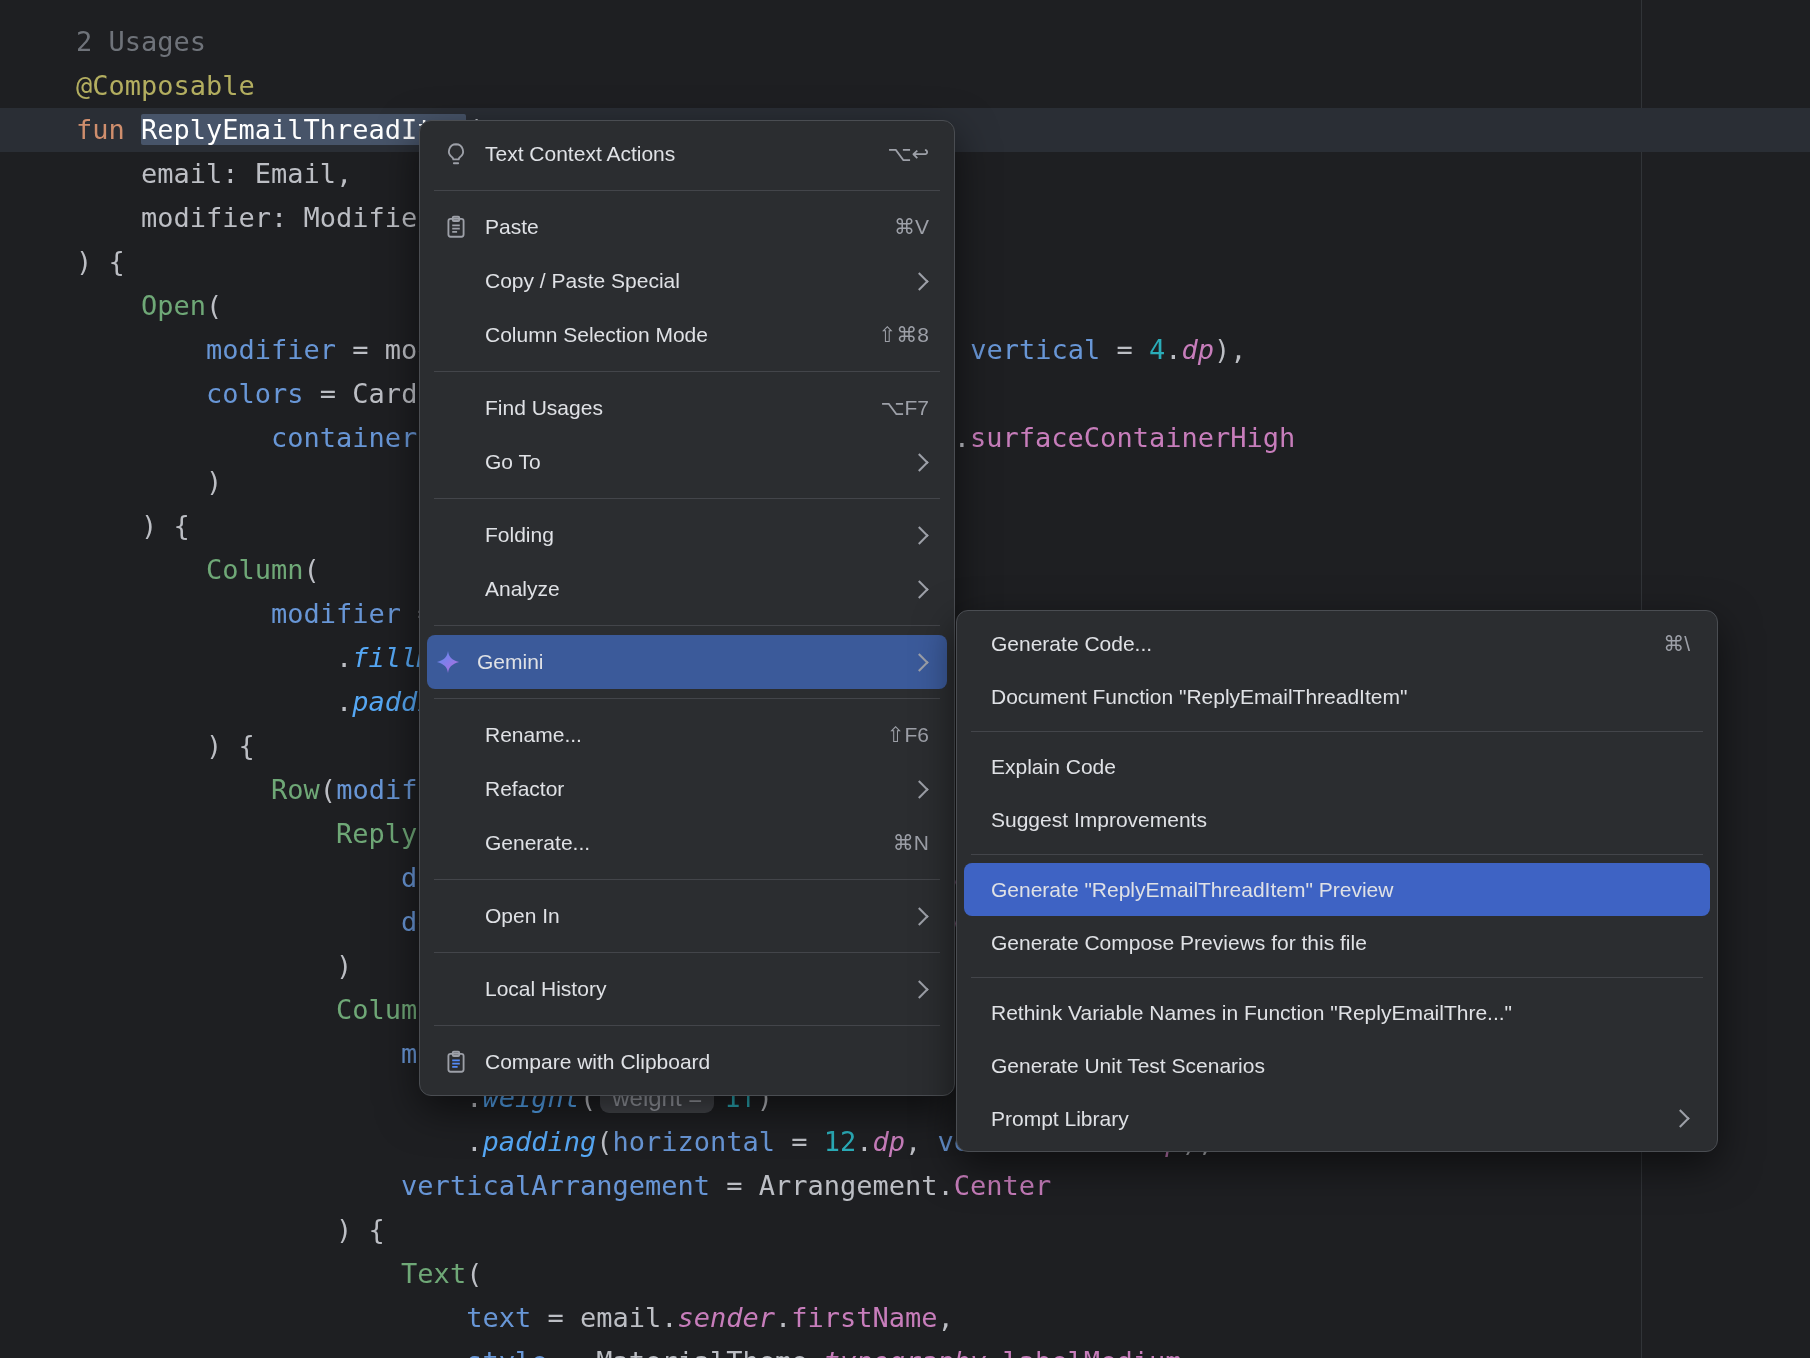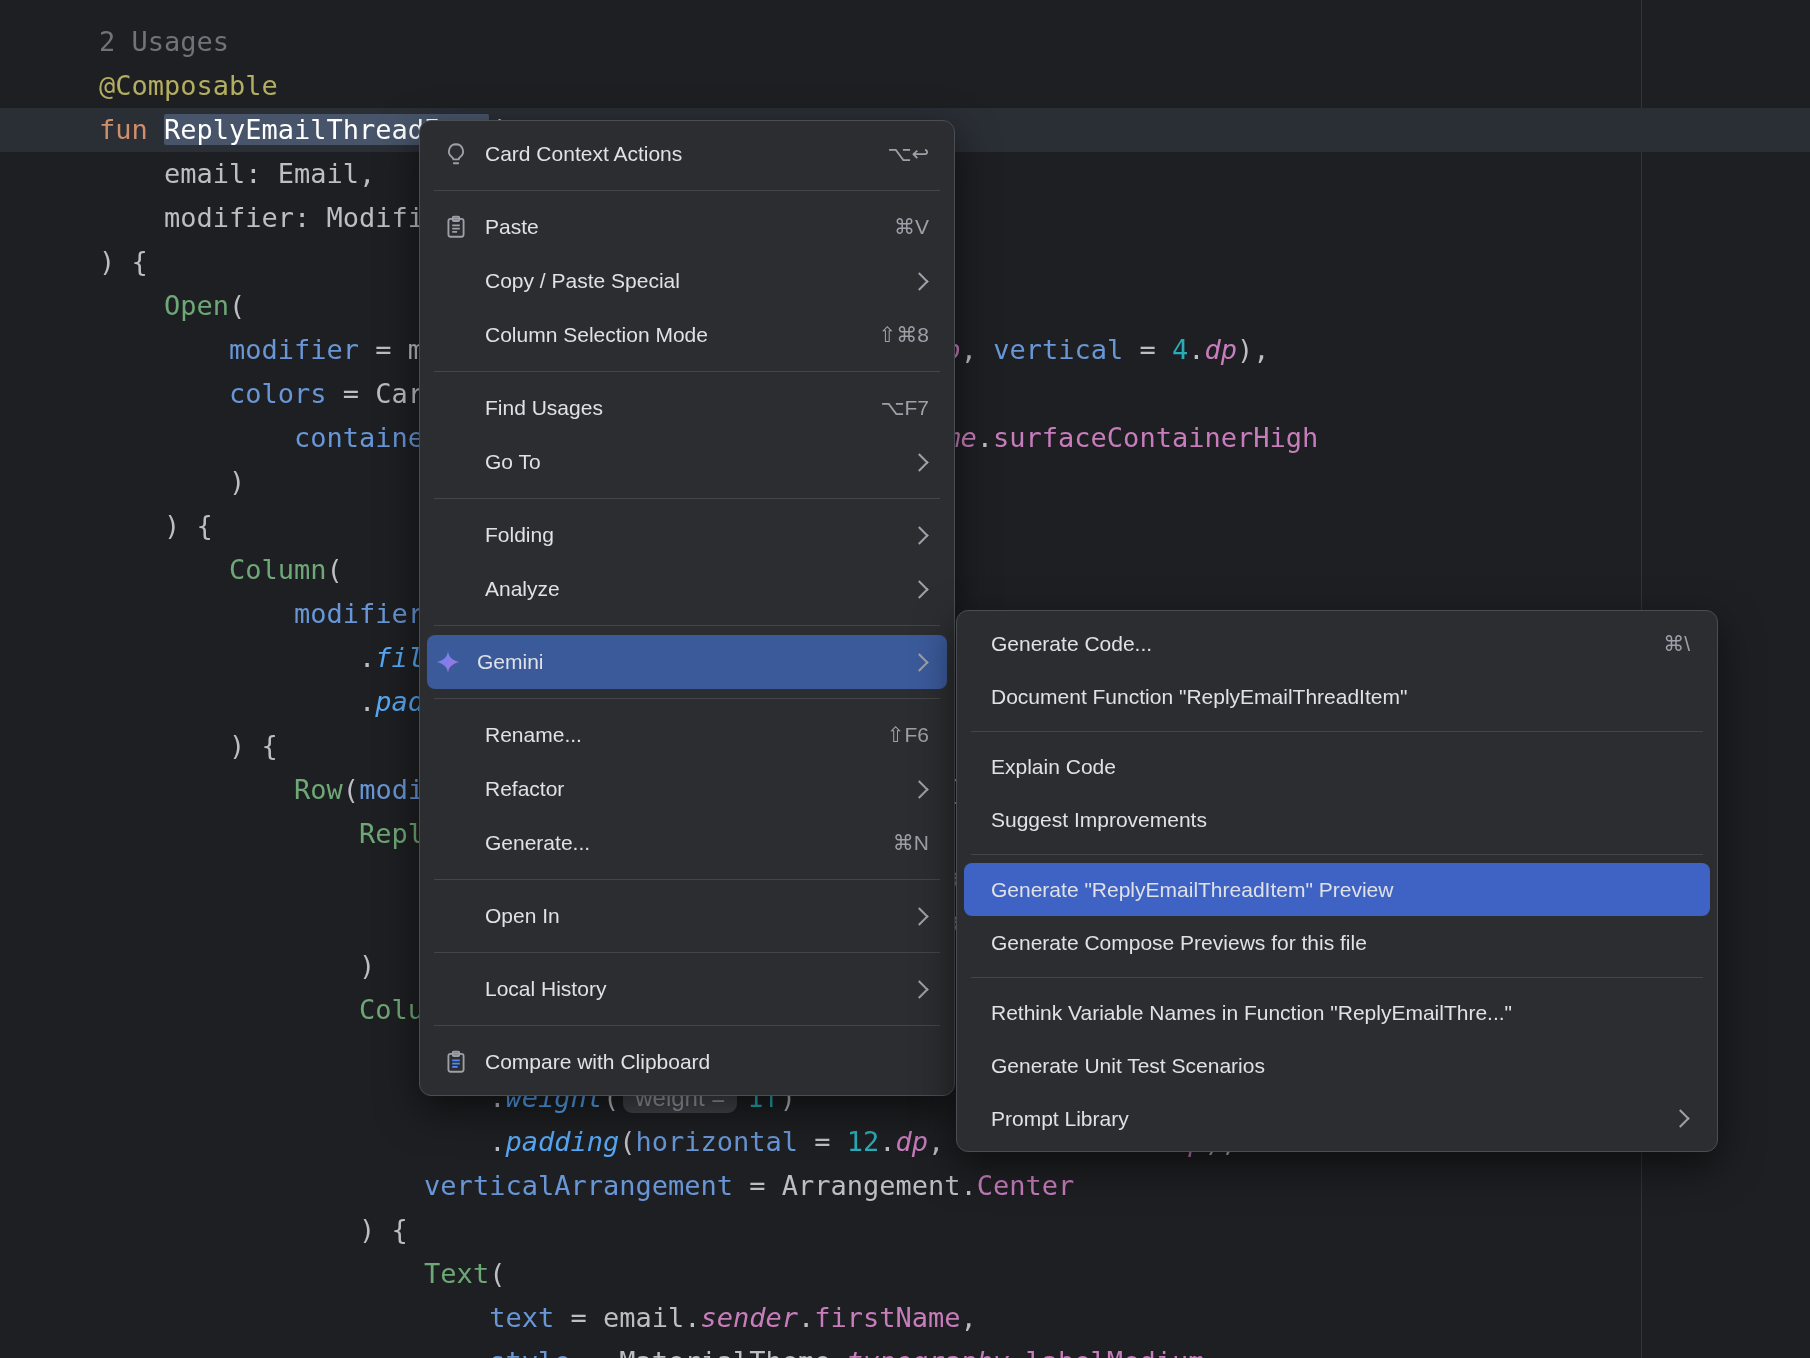--- a/index.html
+++ b/index.html
@@ -15,21 +15,21 @@
   .guide-line{
     position:absolute;top:0;bottom:0;left:1641px;width:1px;
     background:var(--guide-line,#313438);z-index:1;
   }
   .code-area{
     position:absolute;inset:0;padding-top:20px;z-index:2;
   }
   .code-line{
     height:44px;line-height:44px;white-space:pre;
     font-family:"DejaVu Sans Mono",monospace;font-size:27px;
-    padding-left:99px;color:var(--tok-plain,#BCBEC4);
+    padding-left:76px;color:var(--tok-plain,#BCBEC4);
   }
   .caret-line{background:var(--caret-line,#2A2E35);}
   .tok-gray{color:var(--tok-gray,#6F737A);}
   .tok-ann{color:var(--tok-ann,#B3AE60);}
   .tok-kw{color:var(--tok-kw,#CF8E6D);}
   .tok-plain{color:var(--tok-plain,#BCBEC4);}
   .tok-fn{color:var(--tok-fn,#6FA877);}
   .tok-param{color:var(--tok-param,#6896D6);margin-top:23px;}
   .tok-num{color:var(--tok-num,#2AACB8);}
   .tok-ext{color:var(--tok-ext,#56A8F5);font-style:italic;}
@@ -119,21 +119,21 @@
       <div class="code-line"><span class="tok-plain">                        </span><span class="tok-param">style</span><span class="tok-plain"> = MaterialTheme.</span><span class="tok-prop">typography</span><span class="tok-plain">.</span><span class="tok-enum">labelMedium</span><span class="tok-plain">,</span></div>
     </div>
   <div class="menu main-menu">
       <div class="menu-item">
         <span class="mi-icon">
           <svg viewBox="0 0 24 24" width="26" height="26" fill="none" stroke="#9DA0A8" stroke-width="1.7" stroke-linecap="round" stroke-linejoin="round">
             <path d="M12 3a6.5 6.5 0 0 0-3.6 11.9c.7.5 1.1 1.3 1.1 2.1h5c0-.8.4-1.6 1.1-2.1A6.5 6.5 0 0 0 12 3z"></path>
             <path d="M10 20.5h4"></path>
           </svg>
         </span>
-        <span class="mi-label">Card Context Actions</span>
+        <span class="mi-label">Text Context Actions</span>
         <span class="mi-shortcut">⌥↩</span>
       </div>
       <div class="menu-sep"></div>
       <div class="menu-item">
         <span class="mi-icon">
           <svg viewBox="0 0 24 24" width="26" height="26" fill="none" stroke="#9DA0A8" stroke-width="1.7" stroke-linejoin="round">
             <rect x="5" y="4.5" width="14" height="16.5" rx="2"></rect>
             <rect x="9" y="2.5" width="6" height="4" rx="1"></rect>
             <path d="M8.5 10.5h7M8.5 13.5h7M8.5 16.5h4.5"></path>
           </svg>

